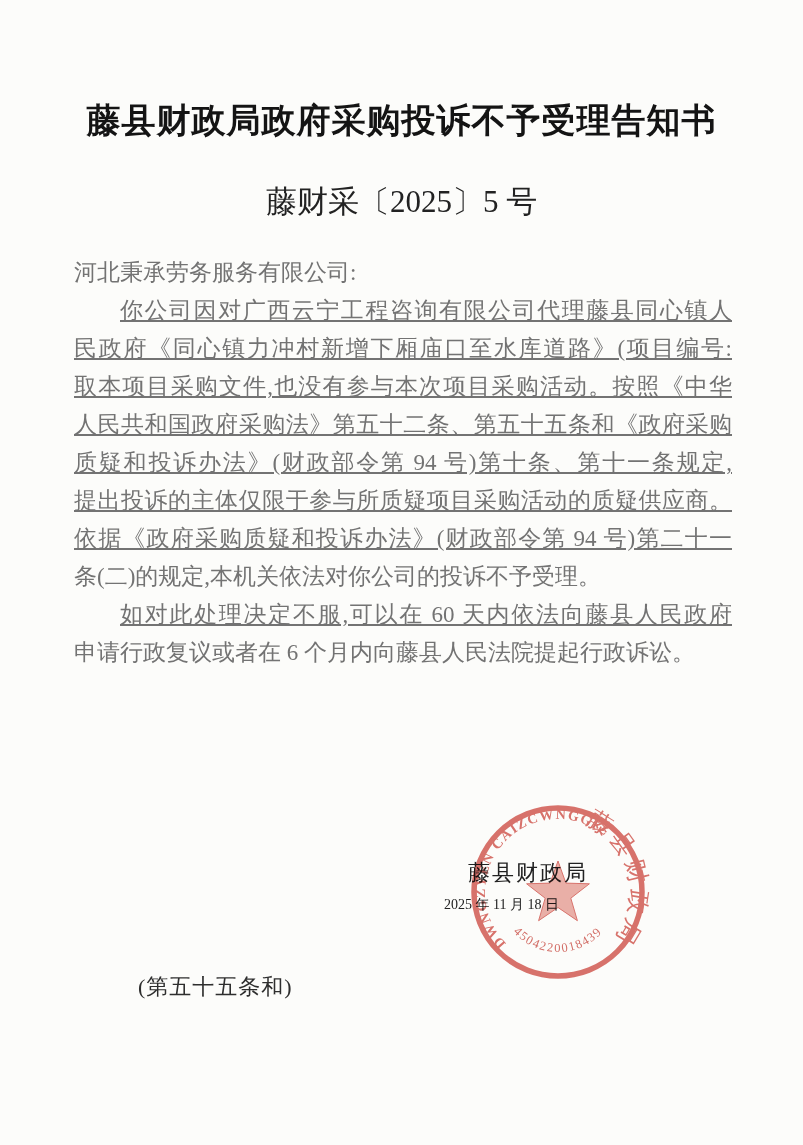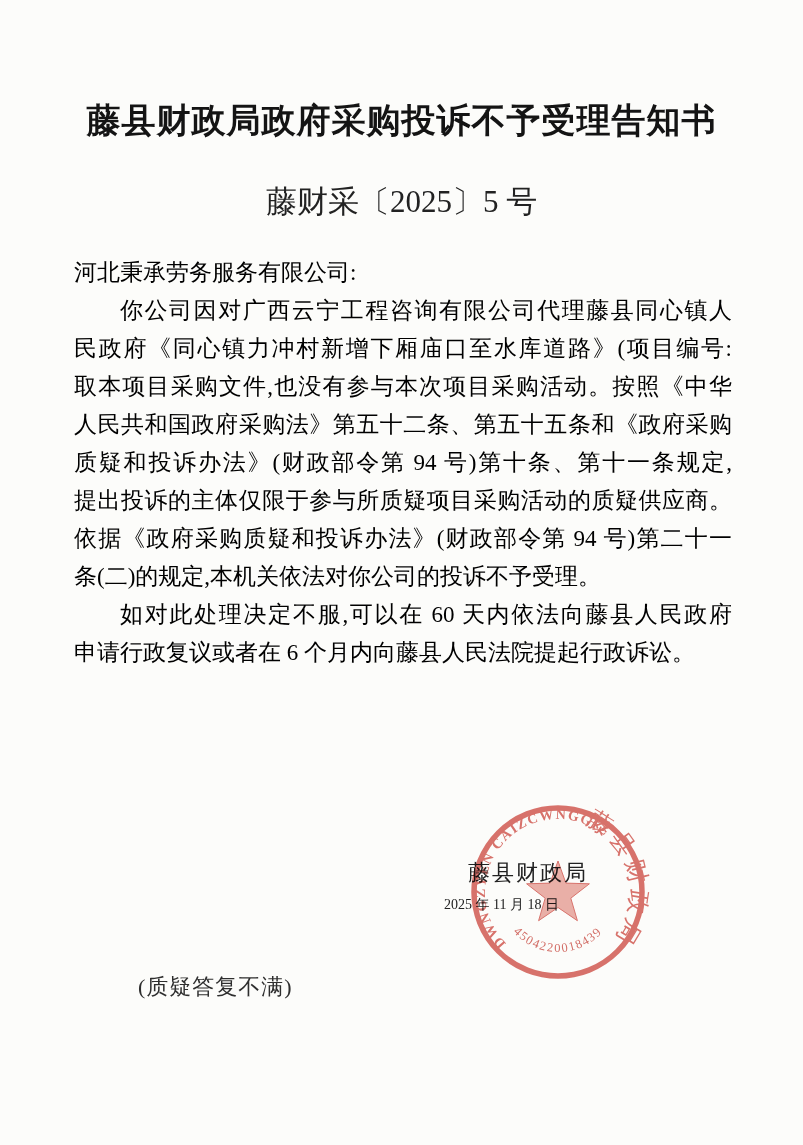--- a/index.html
+++ b/index.html
@@ -35,29 +35,29 @@
     text-align: center;
     font-size: 31px;
     color: #222;
   }
   .body-block {
     position: absolute;
     top: 254px;
     left: 74px;
     width: 658px;
     font-size: 23px;
-    color: #000000;
+    color: #737373;
   }
   .line {
     line-height: 38px;
     height: 38px;
     text-align: justify;
     white-space: nowrap;
   }
-  .line.fill { text-align-last: justify; white-space: normal; }
+  .line.fill { text-align-last: justify; white-space: normal; text-decoration: underline; }
   .line.indent { text-indent: 2em; }
   .sign-org {
     position: absolute;
     left: 468px;
     top: 858px;
     font-size: 22px;
     letter-spacing: 2px;
     color: #222;
   }
   .sign-date {
@@ -125,15 +125,15 @@
       <textPath href="#arcTop" startOffset="0%">DWNGZYEN CAIZCWNGGIZ</textPath>
     </text>
     <text class="arc-cn" fill="#d2544c">
       <textPath href="#arcTop" startOffset="58%">藤县财政局</textPath>
     </text>
     <text class="arc-code" fill="#cc4e46" text-anchor="middle">
       <textPath href="#arcBottom" startOffset="50%">4504220018439</textPath>
     </text>
   </svg>
 
-  <div class="footer-note">(质疑答复不满)</div>
+  <div class="footer-note">(第五十五条和)</div>
 
 </div>
 
 </body></html>

